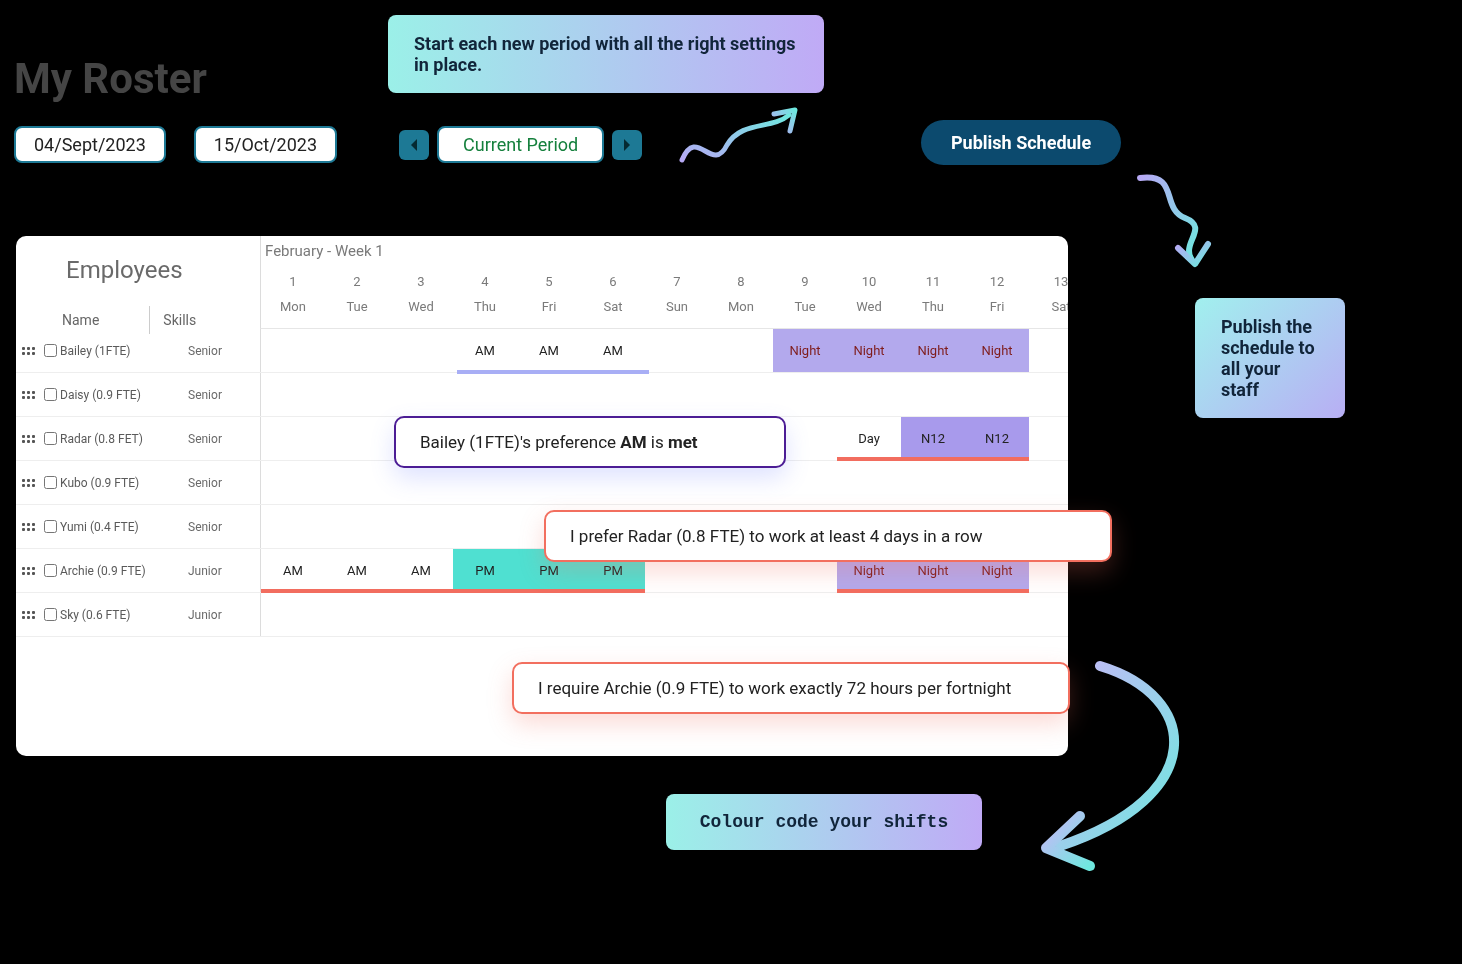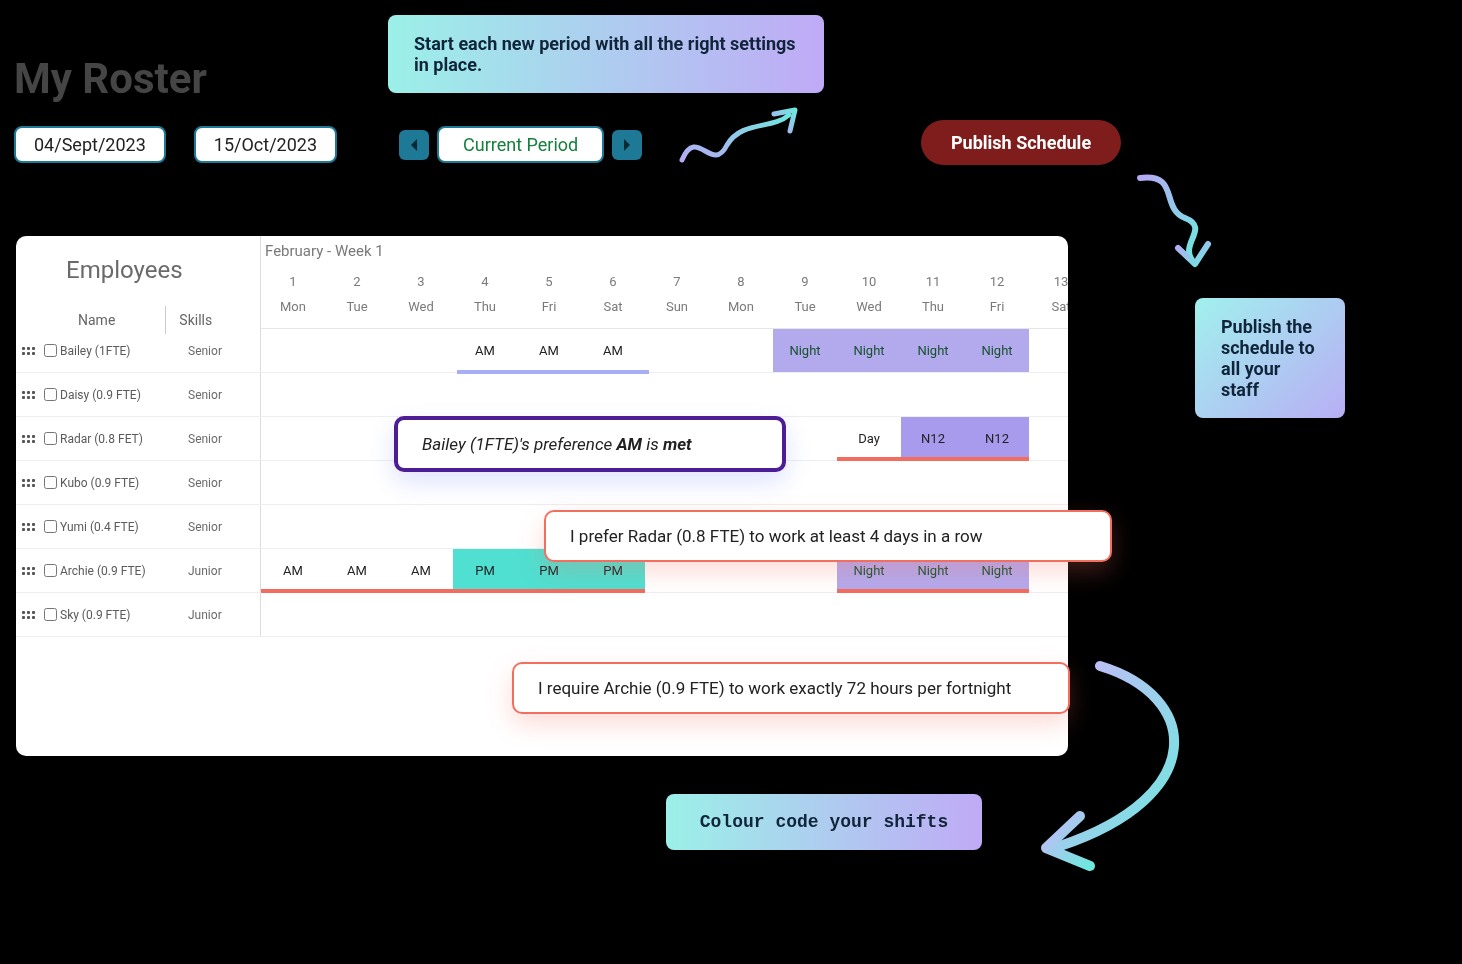--- a/index.html
+++ b/index.html
@@ -66,21 +66,21 @@
   background: #fff;
   padding: 6px 24px;
   font-size: 18px;
   color: #15803d;
 }
 
 .publish-btn {
   position: absolute;
   left: 921px;
   top: 120px;
-  background: #7f1d1d;
+  background: #0c4a6e;
   color: #fff;
   font-weight: 700;
   font-size: 18px;
   padding: 12px 30px;
   border-radius: 30px;
 }
 
 
 .squiggle { position: absolute; }
 .sq1 { left: 677px; top: 105px; }
@@ -112,21 +112,21 @@
 .hdr-employees {
   grid-column: 1;
   grid-row: 1 / span 3;
   display: flex;
   flex-direction: column;
   justify-content: center;
   padding: 12px 0 0 36px;
 }
 .hdr-employees .emp-title { font-size: 24px; color: #6a6a6a; margin-bottom: 28px; margin-top: 6px; margin-left: 14px;}
 .hdr-sub { display: flex; gap: 64px; font-size: 14px; color: #666; }
-.hdr-sub .name-lbl { margin-left: 26px; }
+.hdr-sub .name-lbl { margin-left: 10px; }
 .hdr-sub .name-lbl, .hdr-sub .skills-lbl { border-left: 0; }
 .hdr-sub .skills-lbl { position: relative; }
 .hdr-sub .skills-lbl::before {
   content:'';
   position:absolute;
   left:-14px;
   top:-6px;
   width:1px;
   height:28px;
   background:#ccc;
@@ -193,21 +193,21 @@
 .shift {
   display: flex;
   align-items: center;
   justify-content: center;
   font-size: 13px;
   color: #222;
   height: 100%;
 }
 .shift-am { background: #fff; }
 .shift-pm { background: #4fe0d1; }
-.shift-night { background: #b3a9ed; color: #14532d; }
+.shift-night { background: #b3a9ed; color: #7f1d1d; }
 .shift-n12 { background: #a89aec; }
 .shift-day { background: #fff; }
 
 .underline-blue {
   position: absolute;
   height: 4px;
   background: #a8aef5;
   bottom: -2px;
 }
 .underline-red {
@@ -220,21 +220,21 @@
 
 .callout {
   position: absolute;
   background: #fff;
   border-radius: 10px;
   padding: 14px 24px;
   font-size: 17px;
   color: #222;
   box-shadow: 0 10px 24px rgba(0,0,0,0.18);
 }
-.callout-blue { border: 4px solid #4c1d95; box-shadow: 0 10px 24px rgba(90,110,255,0.2); font-style: italic; }
+.callout-blue { border: 2px solid #4c1d95; box-shadow: 0 10px 24px rgba(90,110,255,0.2); }
 .callout-red { border: 2px solid #f26f5f; box-shadow: 0 10px 24px rgba(242,111,95,0.25); }
 
 .c1 { left: 394px; top: 416px; width: 392px; }
 .c2 { left: 544px; top: 510px; width: 568px; }
 .c3 { left: 512px; top: 662px; width: 558px; }
 
 </style>
 </head>
 <body>
 
@@ -490,21 +490,21 @@
       <div class="emp-meta">
         <span class="drag">
             <i></i>
             <i></i>
             <i></i>
             <i></i>
             <i></i>
             <i></i>
           </span>
         <input type="checkbox" style="">
-        <span>Sky (0.9 FTE)</span>
+        <span>Sky (0.6 FTE)</span>
         <span class="emp-skill">Junior</span>
       </div>
       <div class="cells"></div>
     </div>
 
   </div>
 </div>
 
 <div class="callout callout-blue c1">
   <span>Bailey (1FTE)'s preference </span><b>AM</b><span> is </span><b>met</b>

